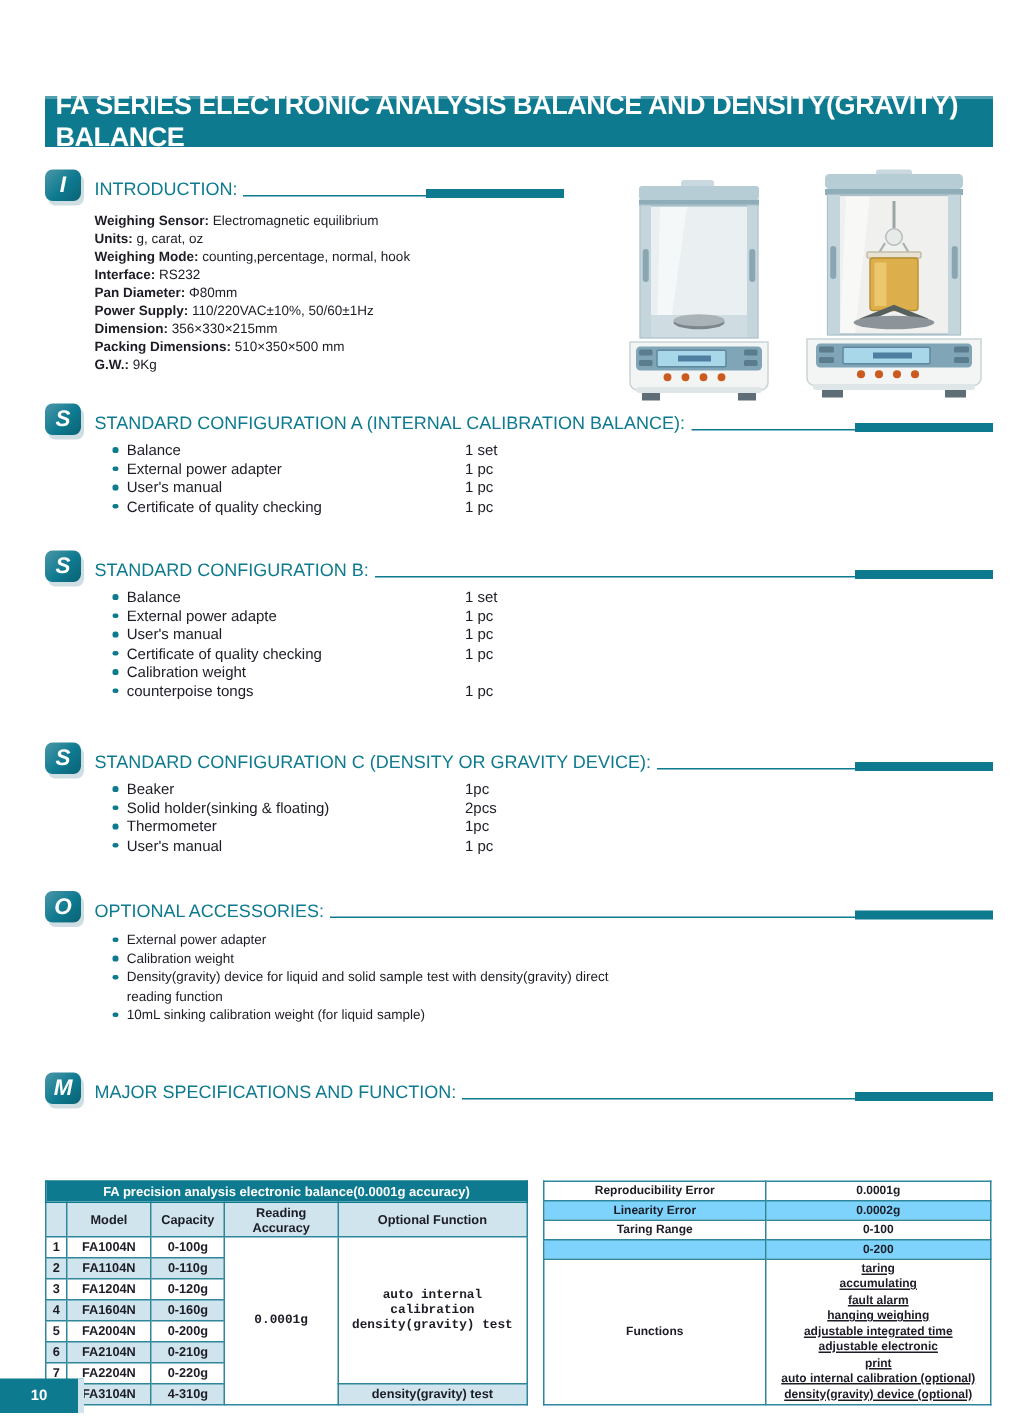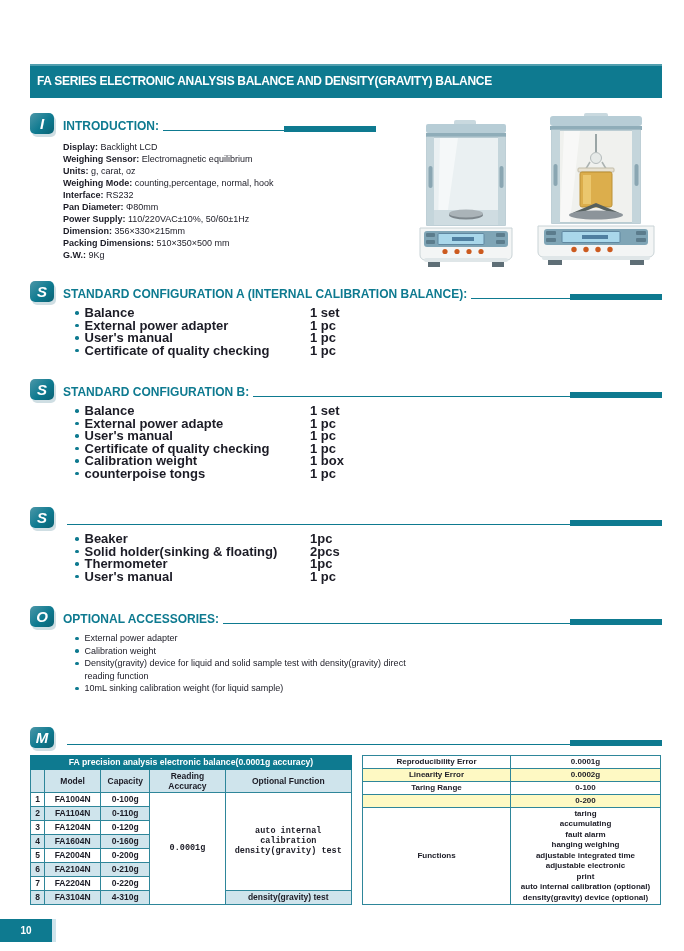--- a/index.html
+++ b/index.html
@@ -3,64 +3,64 @@
 <meta charset="utf-8">
 <style>
   html,body{margin:0;padding:0;background:#ffffff;}
   .page{
     position:relative;width:684px;height:951px;background:#ffffff;
     font-family:"Liberation Sans", sans-serif;color:#1c1c26;overflow:hidden;
   }
   
   .banner{
     position:absolute;left:30px;top:64px;width:632px;height:34px;
-    background:#0e7a90;color:#ffffff;font-weight:bold;font-size:12px;
+    background:#0e7a90;color:#ffffff;font-weight:bold;font-size:18px;
     letter-spacing:-0.3px;display:flex;align-items:center;padding-left:7px;
     box-sizing:border-box;box-shadow:inset 0 2px 0 rgba(255,255,255,.28);
   }
   
   .content{position:absolute;left:30px;top:112px;width:632px;}
   .section-head{display:flex;align-items:flex-end;margin-bottom:5px;}
   .sec-icon{
     flex:0 0 auto;width:24px;height:21px;margin-right:9px;position:relative;top:1px;
     background:linear-gradient(135deg,#4d97a8 0%,#0e7a90 55%,#0a6274 100%);
     border-radius:5px;color:#fff;font-weight:bold;font-style:italic;font-size:15px;
     display:flex;align-items:center;justify-content:center;
     box-shadow:2px 3px 0 rgba(160,190,200,.5);
   }
-  .sec-title{color:#0e7a90;font-weight:bold;font-size:12px;white-space:nowrap;line-height:1;padding-bottom:1px;}
+  .sec-title{color:#0e7a90;font-weight:normal;font-size:12px;white-space:nowrap;line-height:1;padding-bottom:1px;}
   .sec-rule{flex:1 1 auto;border-bottom:1.6px solid #0e7a90;margin:0 0 2px 4px;min-width:20px;}
   .sec-bar{flex:0 0 auto;width:92px;height:6px;background:#0e7a90;margin-bottom:1px;}
   
   .intro-head{width:346px;}
   .intro-specs{margin:8px 0 0 33px;font-size:9px;line-height:12px;}
   .spec-line b{font-weight:bold;}
   
   .product-images{position:absolute;top:112px;right:22px;display:flex;align-items:flex-end;gap:14px;}
   
-  .cfg-list{margin:6px 0 0 45px;font-size:13px;line-height:12.5px;font-weight:bold;}
+  .cfg-list{margin:6px 0 0 45px;font-size:10px;line-height:12.5px;}
   .cfg-row{display:grid;grid-template-columns:235px auto;align-items:baseline;}
   .b-dot{display:inline-block;width:3.5px;height:3.5px;border-radius:50%;background:#0e7a90;margin:0 6px 1px 0;vertical-align:middle;}
   
   .opt-list{margin:6px 0 0 45px;font-size:9px;line-height:12.5px;}
   .opt-row{display:flex;align-items:flex-start;max-width:355px;}
   .opt-row .b-dot{margin-top:4.5px;flex:0 0 auto;}
   
   .tables{display:flex;gap:10px;margin-top:8px;align-items:flex-start;}
-  table{border-collapse:collapse;table-layout:fixed;}
+  table{border-collapse:collapse;table-layout:fixed;margin-top:44px;}
   .spec-table{width:322px;font-size:8.5px;font-weight:bold;}
   .spec-table td{border:1px solid #2e869a;text-align:center;padding:1px 2px;height:14px;box-sizing:border-box;}
   .spec-table .t-title td{background:#0e7a90;color:#ffffff;font-size:8.7px;height:14px;border-color:#0e7a90;}
   .spec-table .t-head td{background:#cfe4ec;}
   .spec-table tr.alt td{background:#cfe4ec;}
   .spec-table td.merge{background:#ffffff !important;font-family:Liberation Mono, monospace;}
   .rt{width:298px;font-size:8px;font-weight:bold;padding-left:21px;}
   .rt td{border:1px solid #2e869a;text-align:center;padding:1px 2px;height:13px;box-sizing:border-box;}
-  .rt tr.alt td{background:#fef9c3;}
-  .func-line{line-height:10.5px;white-space:nowrap;}
+  .rt tr.alt td{background:#7dd3fc;}
+  .func-line{line-height:10.5px;white-space:nowrap;text-decoration:underline;}
   
   .page-num{
     position:absolute;left:0;top:919px;width:52px;height:23px;background:#0e7a90;
     border-right:4px solid #cfe4ec;color:#ffffff;font-weight:bold;font-size:10px;
     display:flex;align-items:center;justify-content:center;
   }
   .mt-a{margin-top:19px;}
   .mt-b{margin-top:21px;}
   .mt-c{margin-top:26px;}
   .mt-o{margin-top:22px;}
@@ -144,21 +144,20 @@
 
   <div class="content">
 
     <div class="section-head intro-head">
       <span class="sec-icon">I</span>
       <span class="sec-title">INTRODUCTION:</span>
       <span class="sec-rule"></span>
       <span class="sec-bar"></span>
     </div>
     <div class="intro-specs">
-      <div class="spec-line"><b>Display:</b><span> Backlight LCD</span></div>
       <div class="spec-line"><b>Weighing Sensor:</b><span> Electromagnetic equilibrium</span></div>
       <div class="spec-line"><b>Units:</b><span> g, carat, oz</span></div>
       <div class="spec-line"><b>Weighing Mode:</b><span> counting,percentage, normal, hook</span></div>
       <div class="spec-line"><b>Interface:</b><span> RS232</span></div>
       <div class="spec-line"><b>Pan Diameter:</b><span> Φ80mm</span></div>
       <div class="spec-line"><b>Power Supply:</b><span> 110/220VAC±10%, 50/60±1Hz</span></div>
       <div class="spec-line"><b>Dimension:</b><span> 356×330×215mm</span></div>
       <div class="spec-line"><b>Packing Dimensions:</b><span> 510×350×500 mm</span></div>
       <div class="spec-line"><b>G.W.:</b><span> 9Kg</span></div>
     </div>
@@ -206,30 +205,30 @@
       <div class="cfg-row">
           <span><span class="b-dot"></span><span>User's manual</span></span>
           <span>1 pc</span>
         </div>
       <div class="cfg-row">
           <span><span class="b-dot"></span><span>Certificate of quality checking</span></span>
           <span>1 pc</span>
         </div>
       <div class="cfg-row">
           <span><span class="b-dot"></span><span>Calibration weight</span></span>
-          <span>1 box</span>
         </div>
       <div class="cfg-row">
           <span><span class="b-dot"></span><span>counterpoise tongs</span></span>
           <span>1 pc</span>
         </div>
     </div>
 
     <div class="section-head mt-c">
       <span class="sec-icon">S</span>
+      <span class="sec-title">STANDARD CONFIGURATION C (DENSITY OR GRAVITY DEVICE):</span>
       <span class="sec-rule"></span>
       <span class="sec-bar"></span>
     </div>
     <div class="cfg-list">
       <div class="cfg-row">
           <span><span class="b-dot"></span><span>Beaker</span></span>
           <span>1pc</span>
         </div>
       <div class="cfg-row">
           <span><span class="b-dot"></span><span>Solid holder(sinking &amp; floating)</span></span>
@@ -265,20 +264,21 @@
           <span>Density(gravity) device for liquid and solid sample test with density(gravity) direct reading function</span>
         </div>
       <div class="opt-row">
           <span class="b-dot"></span>
           <span>10mL sinking calibration weight (for liquid sample)</span>
         </div>
     </div>
 
     <div class="section-head mt-m">
       <span class="sec-icon">M</span>
+      <span class="sec-title">MAJOR SPECIFICATIONS AND FUNCTION:</span>
       <span class="sec-rule"></span>
       <span class="sec-bar"></span>
     </div>
 
     <div class="tables">
 
       <table class="spec-table">
         <colgroup>
             <col style="width:14px">
             <col style="width:56px">

